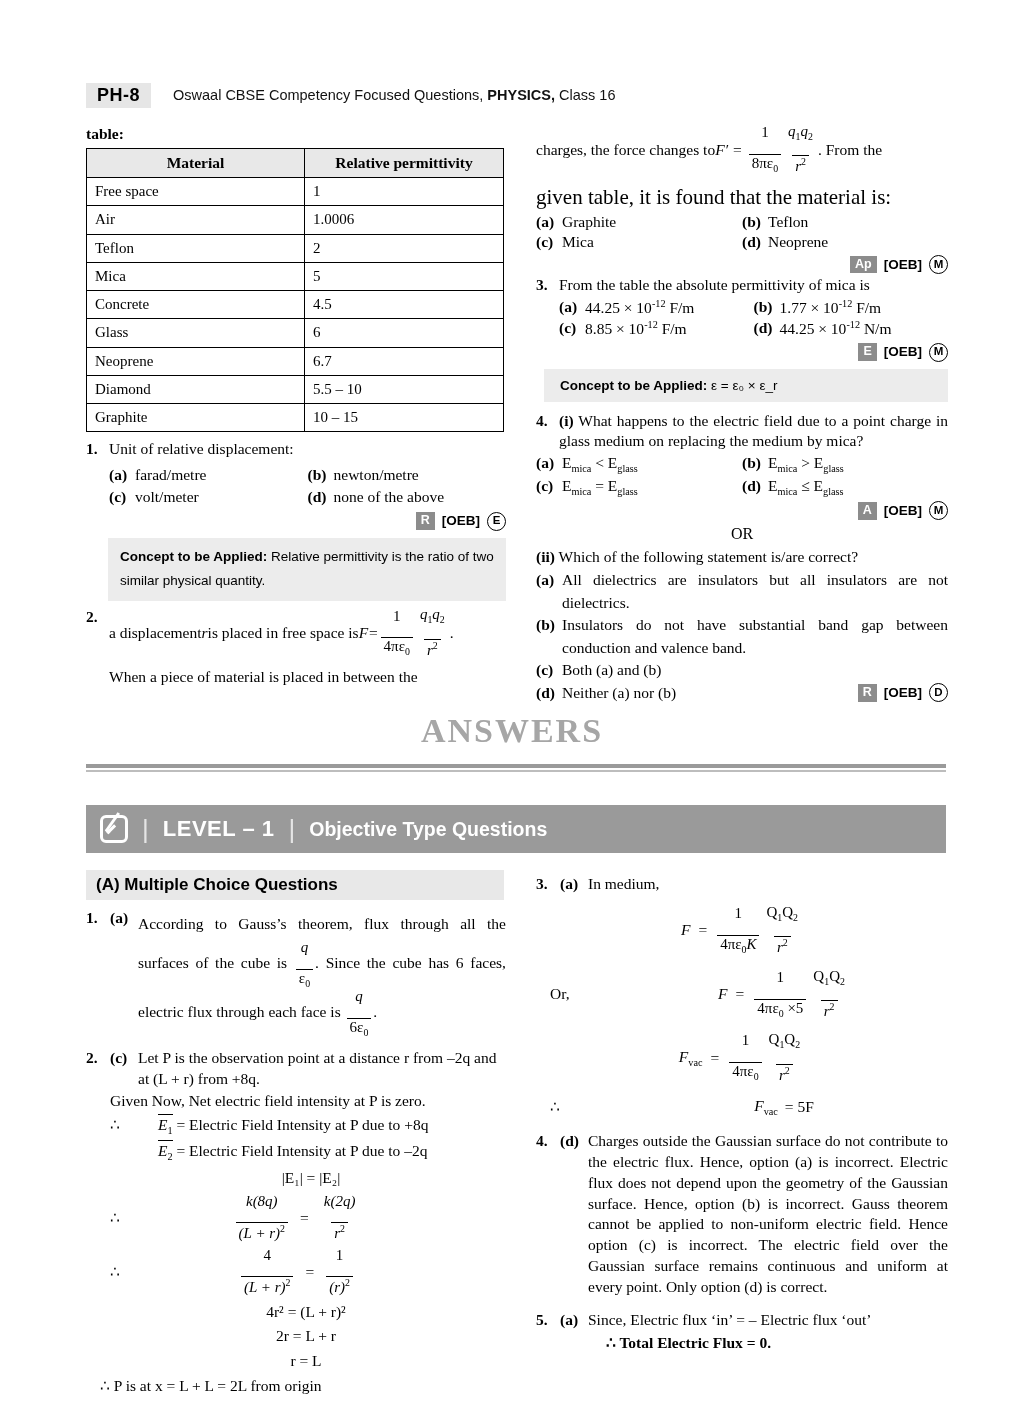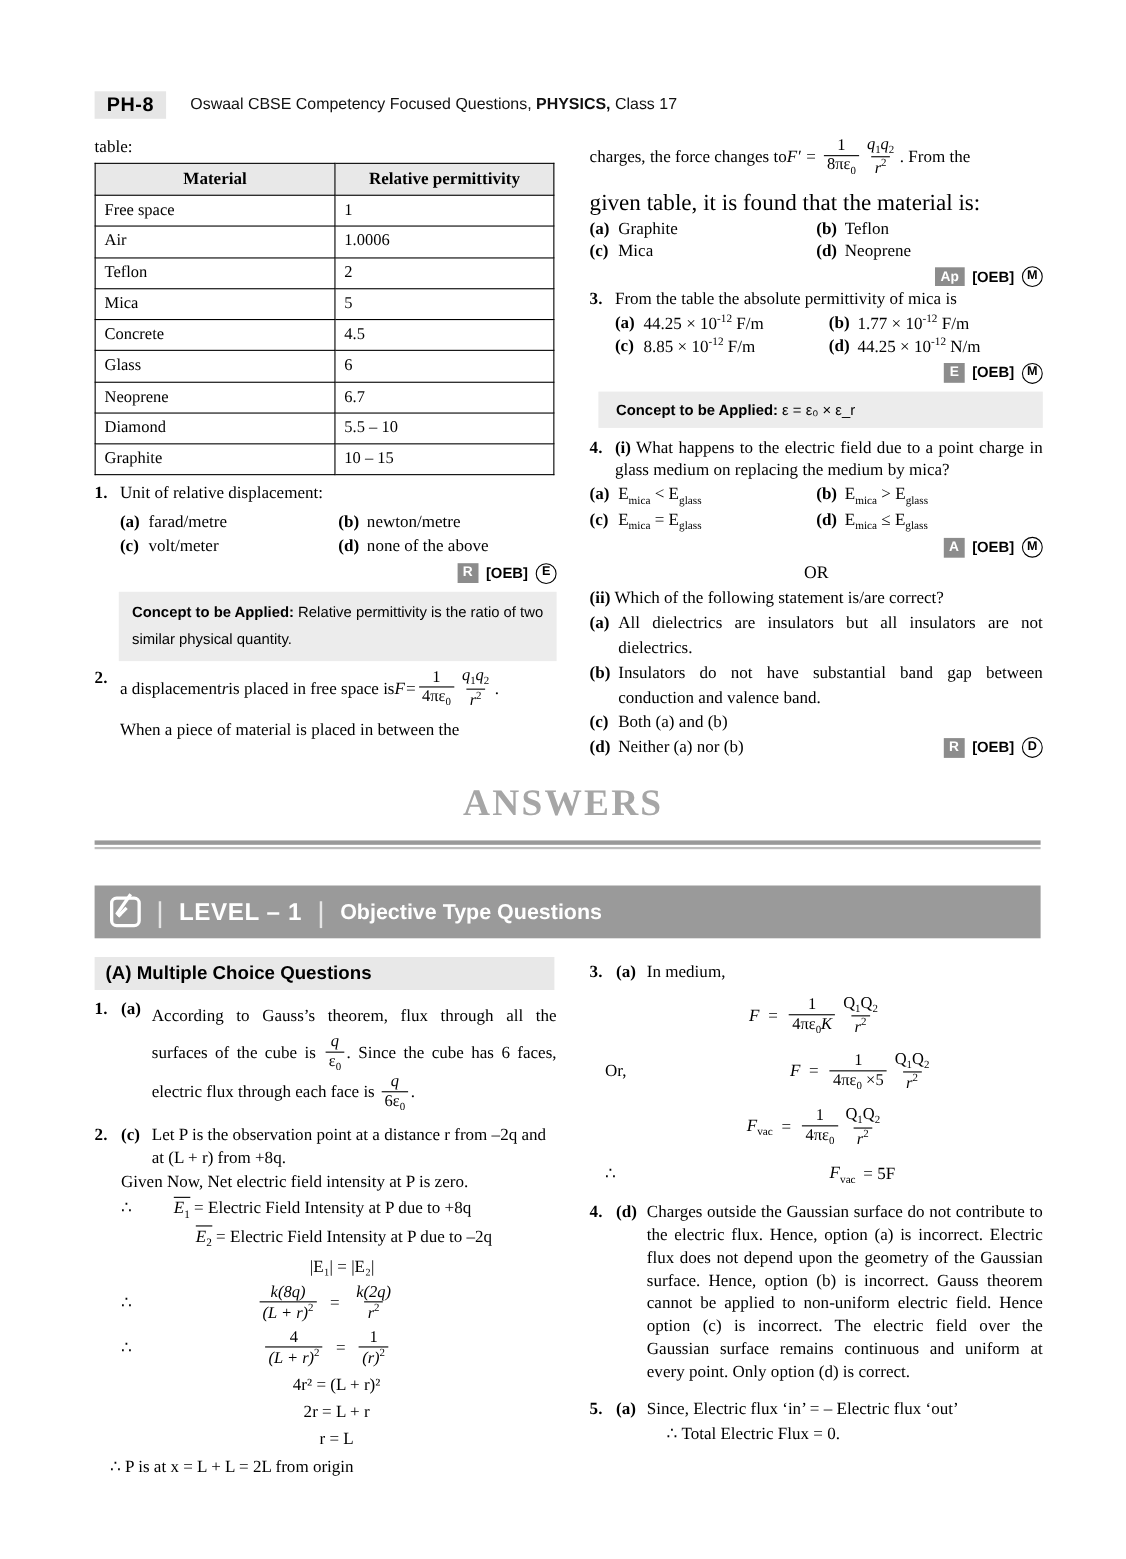--- a/index.html
+++ b/index.html
@@ -25,21 +25,21 @@
   .header-title {
     font-family:"Liberation Sans", sans-serif;
     font-size:14.5px; margin-left:22px; color:#111; white-space:nowrap;
   }
   .header-title b { font-weight:bold;text-align:right; }
 
   
   .col-left  { position:absolute; left:86px;  top:112px; width:420px; }
   .col-right { position:absolute; left:536px; top:112px; width:412px; }
 
-  .lead { font-size:15.5px; line-height:1.25; margin:0 0 5px 0; }
+  .lead { font-size:15.5px; line-height:1.25; margin:0 0 5px 0;font-weight:bold; }
 
   
   table.permittivity { border-collapse:collapse; width:418px; margin:4px 0 0 0; }
   table.permittivity th, table.permittivity td {
     border:1.4px solid #000; padding:5px 8px; font-size:15px; line-height:1.15; height:28px;
   }
   table.permittivity th { background:#e8e8e8; text-align:center; font-weight:bold; font-size:15.5px; }
   table.permittivity td.mat { width:218px; }
 
   
@@ -72,21 +72,21 @@
   .concept {
     background:#ececec; font-family:"Liberation Sans", sans-serif;
     font-size:13.5px; line-height:1.85; padding:7px 12px; margin:7px 0 4px 22px;
   }
   .concept b { font-weight:bold; }
   .concept.inline { line-height:1.3; padding:8px 16px; margin-left:10px; }
 
   
   .frac { display:inline-flex; flex-direction:column; align-items:center; vertical-align:middle; margin:0 2px; font-size:15px; }
   .frac .num { padding:0 3px; line-height:1.05; }
-  .frac .den { border-top:1.2px solid #000; padding:0 3px; line-height:1.15; }
+  .frac .den { border-top:1.2px solid #000; padding:0 3px; line-height:1.15;margin-top:13px; }
   .mi { font-style:italic; }
   sub { font-size:.66em; font-style:normal; }
   sup { font-size:.66em; font-style:normal; }
 
   .eqline { display:flex; align-items:center; justify-content:center; margin:4px 0; font-size:15.5px; }
   .eqrow { display:flex; align-items:center; margin:5px 0; font-size:15.5px; }
 
   
   .answers-title {
     position:absolute; left:0; top:700px; width:1024px; text-align:center;
@@ -138,21 +138,21 @@
   .ther { font-style:normal; }
   .center { text-align:center; }
 </style>
 </head>
 <body>
 
 <div class="page">
 
   <div class="header">
     <span class="ph-tag">PH-8</span>
-    <span class="header-title"><span>Oswaal CBSE Competency Focused Questions, </span><b>PHYSICS,</b><span> Class 17</span></span>
+    <span class="header-title"><span>Oswaal CBSE Competency Focused Questions, </span><b>PHYSICS,</b><span> Class 16</span></span>
   </div>
 
   <div class="col-left">
 
     <p class="lead">table:</p>
 
     <table class="permittivity">
       <thead>
         <tr>
           <th class="mat">Material</th>
@@ -423,21 +423,21 @@
     <div class="a" style="margin-top:10px;">
       <span class="a-num">2.</span>
       <span class="a-key">(c)</span>
       <div class="a-body nojust">Let P is the observation point at a distance r from –2q and at (L + r) from +8q.</div>
       <div style="margin-left:24px; margin-top:1px;">Given Now, Net electric field intensity at P is zero.</div>
 
       <div style="display:flex; margin-top:3px;">
         <span style="width:48px; margin-left:24px;" class="ther">∴</span>
         <span><span style="border-top:1.2px solid #000; padding-top:1px;"><i class="mi">E</i><sub>1</sub></span><span> = Electric Field Intensity at P due to +8q</span></span>
       </div>
-      <div style="display:flex; margin-top:3px;gap:20px;">
+      <div style="display:flex; margin-top:3px;">
         <span style="width:48px; margin-left:24px;"></span>
         <span><span style="border-top:1.2px solid #000; padding-top:1px;"><i class="mi">E</i><sub>2</sub></span><span> = Electric Field Intensity at P due to –2q</span></span>
       </div>
 
       <div class="eqline" style="margin-left:30px;">|E₁| = |E₂|</div>
 
       <div class="eqrow">
         <span style="width:48px; margin-left:24px;" class="ther">∴</span>
         <span style="flex:1; display:flex; align-items:center; justify-content:center;">
           <span class="frac">
@@ -537,17 +537,17 @@
     <div class="a" style="margin-top:12px;">
       <span class="a-num">4.</span>
       <span class="a-key">(d)</span>
       <div class="a-body">Charges outside the Gaussian surface do not contribute to the electric flux. Hence, option (a) is incorrect. Electric flux does not depend upon the geometry of the Gaussian surface. Hence, option (b) is incorrect. Gauss theorem cannot be applied to non-uniform electric field. Hence option (c) is incorrect. The electric field over the Gaussian surface remains continuous and uniform at every point. Only option (d) is correct.</div>
     </div>
 
     <div class="a" style="margin-top:12px;">
       <span class="a-num">5.</span>
       <span class="a-key">(a)</span>
       <div class="a-body nojust">Since,  Electric flux ‘in’ = – Electric flux ‘out’</div>
-      <div style="margin-left:70px; margin-top:2px;">∴ Total Electric Flux = 0.</div>
+      <div style="margin-left:70px; margin-top:2px;font-weight:bold;">∴ Total Electric Flux = 0.</div>
     </div>
   </div>
 
 </div>
 
 </body></html>

